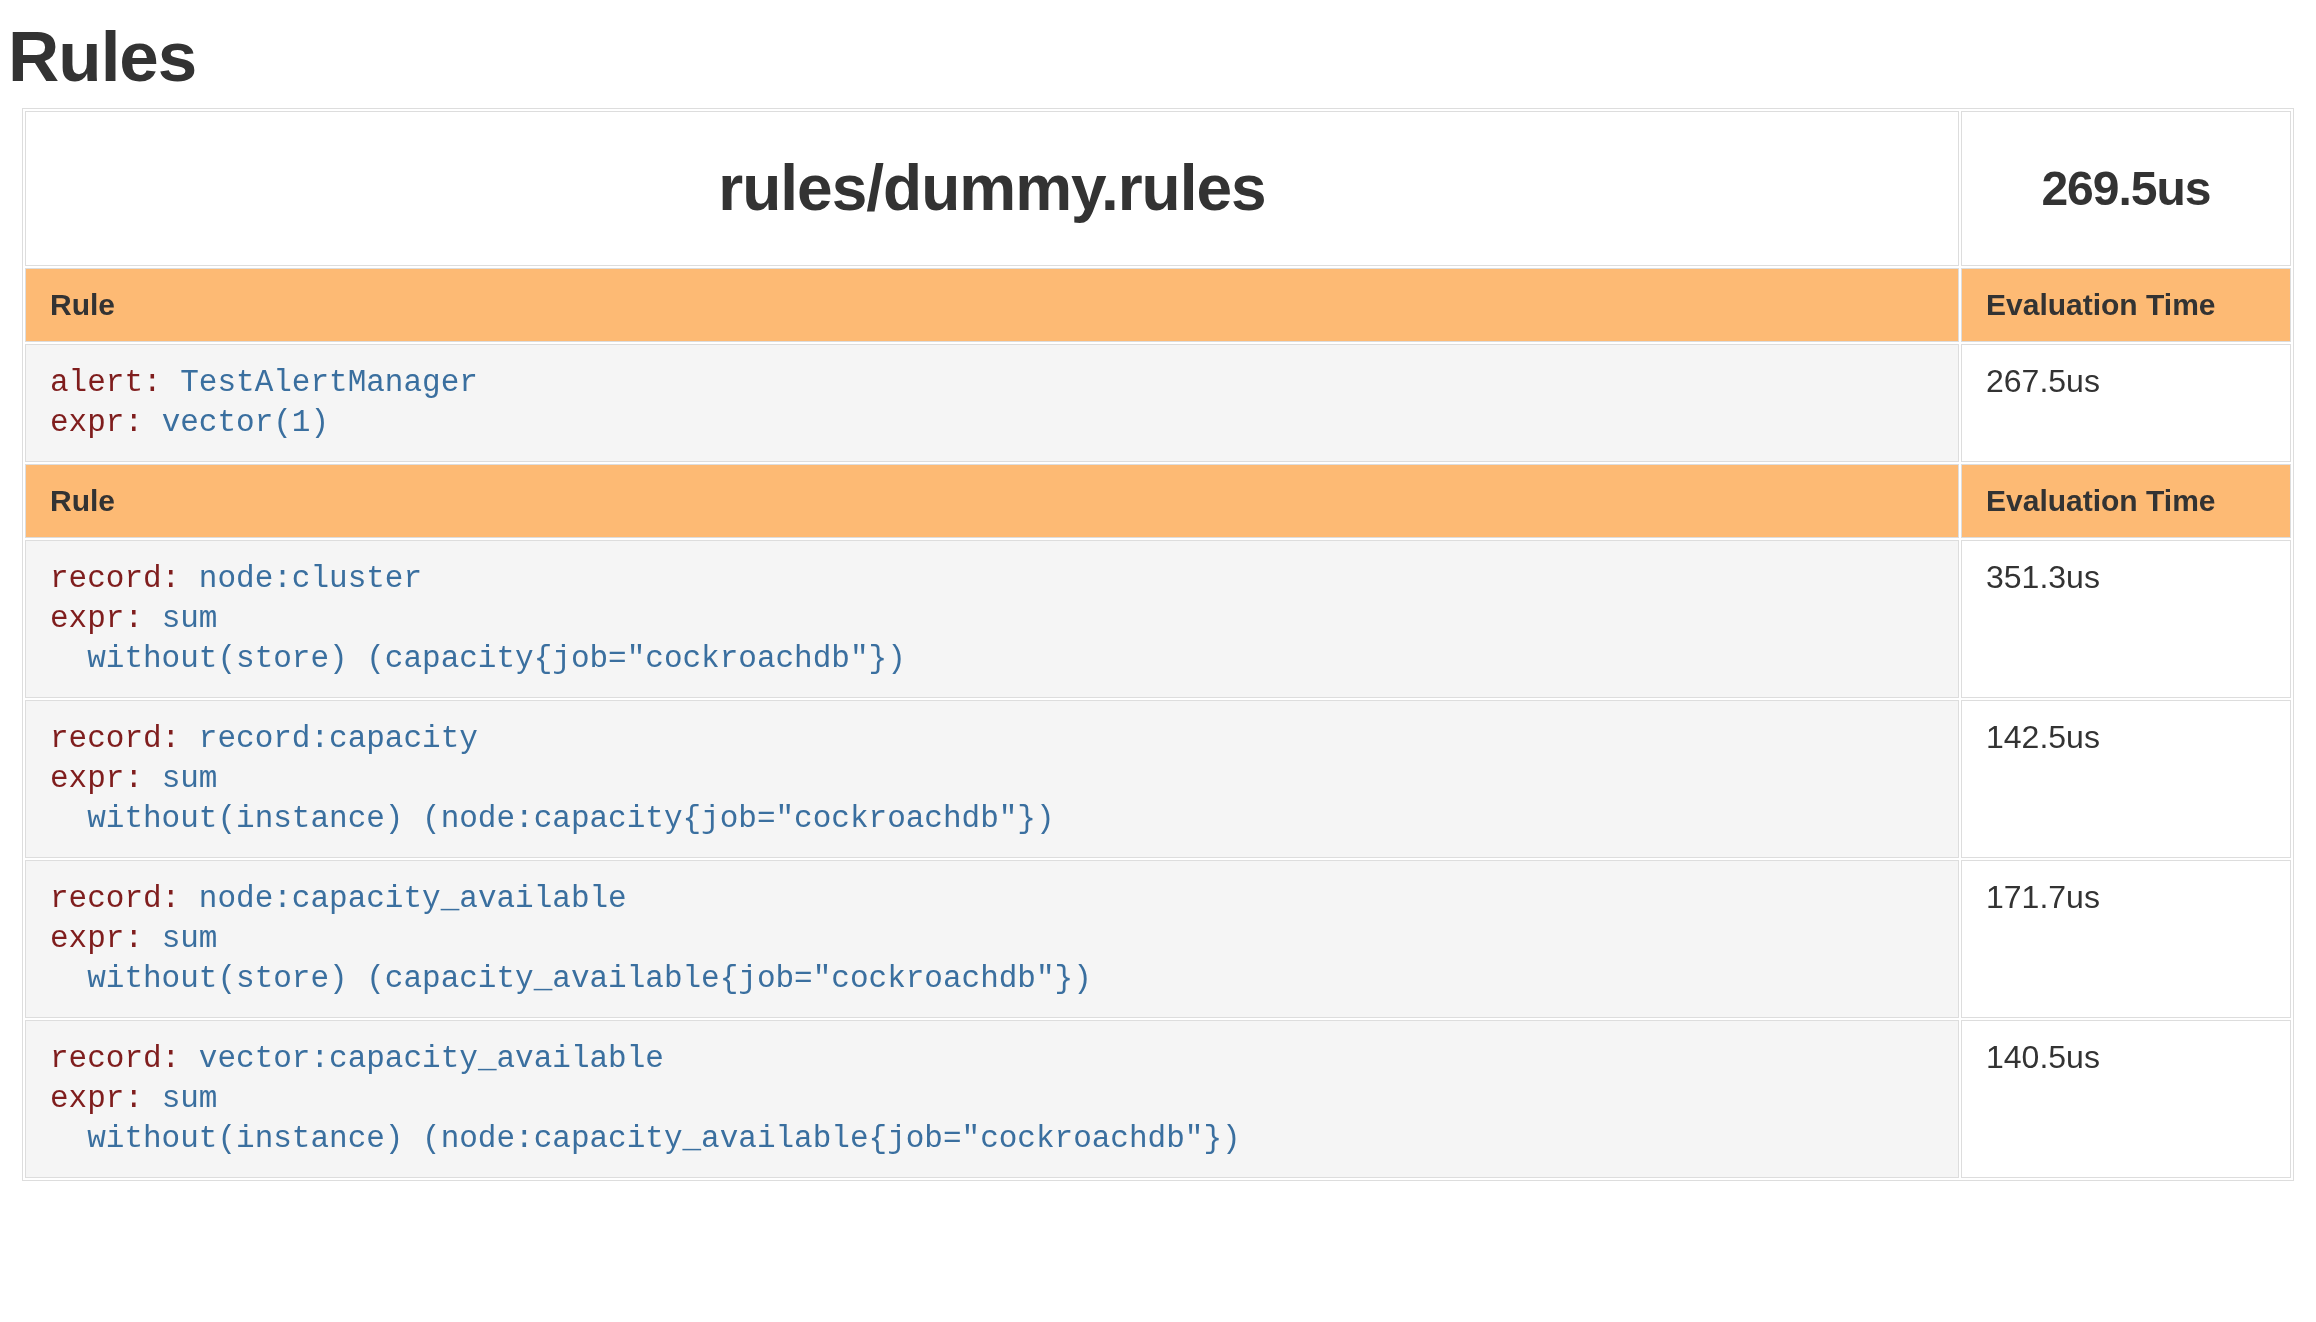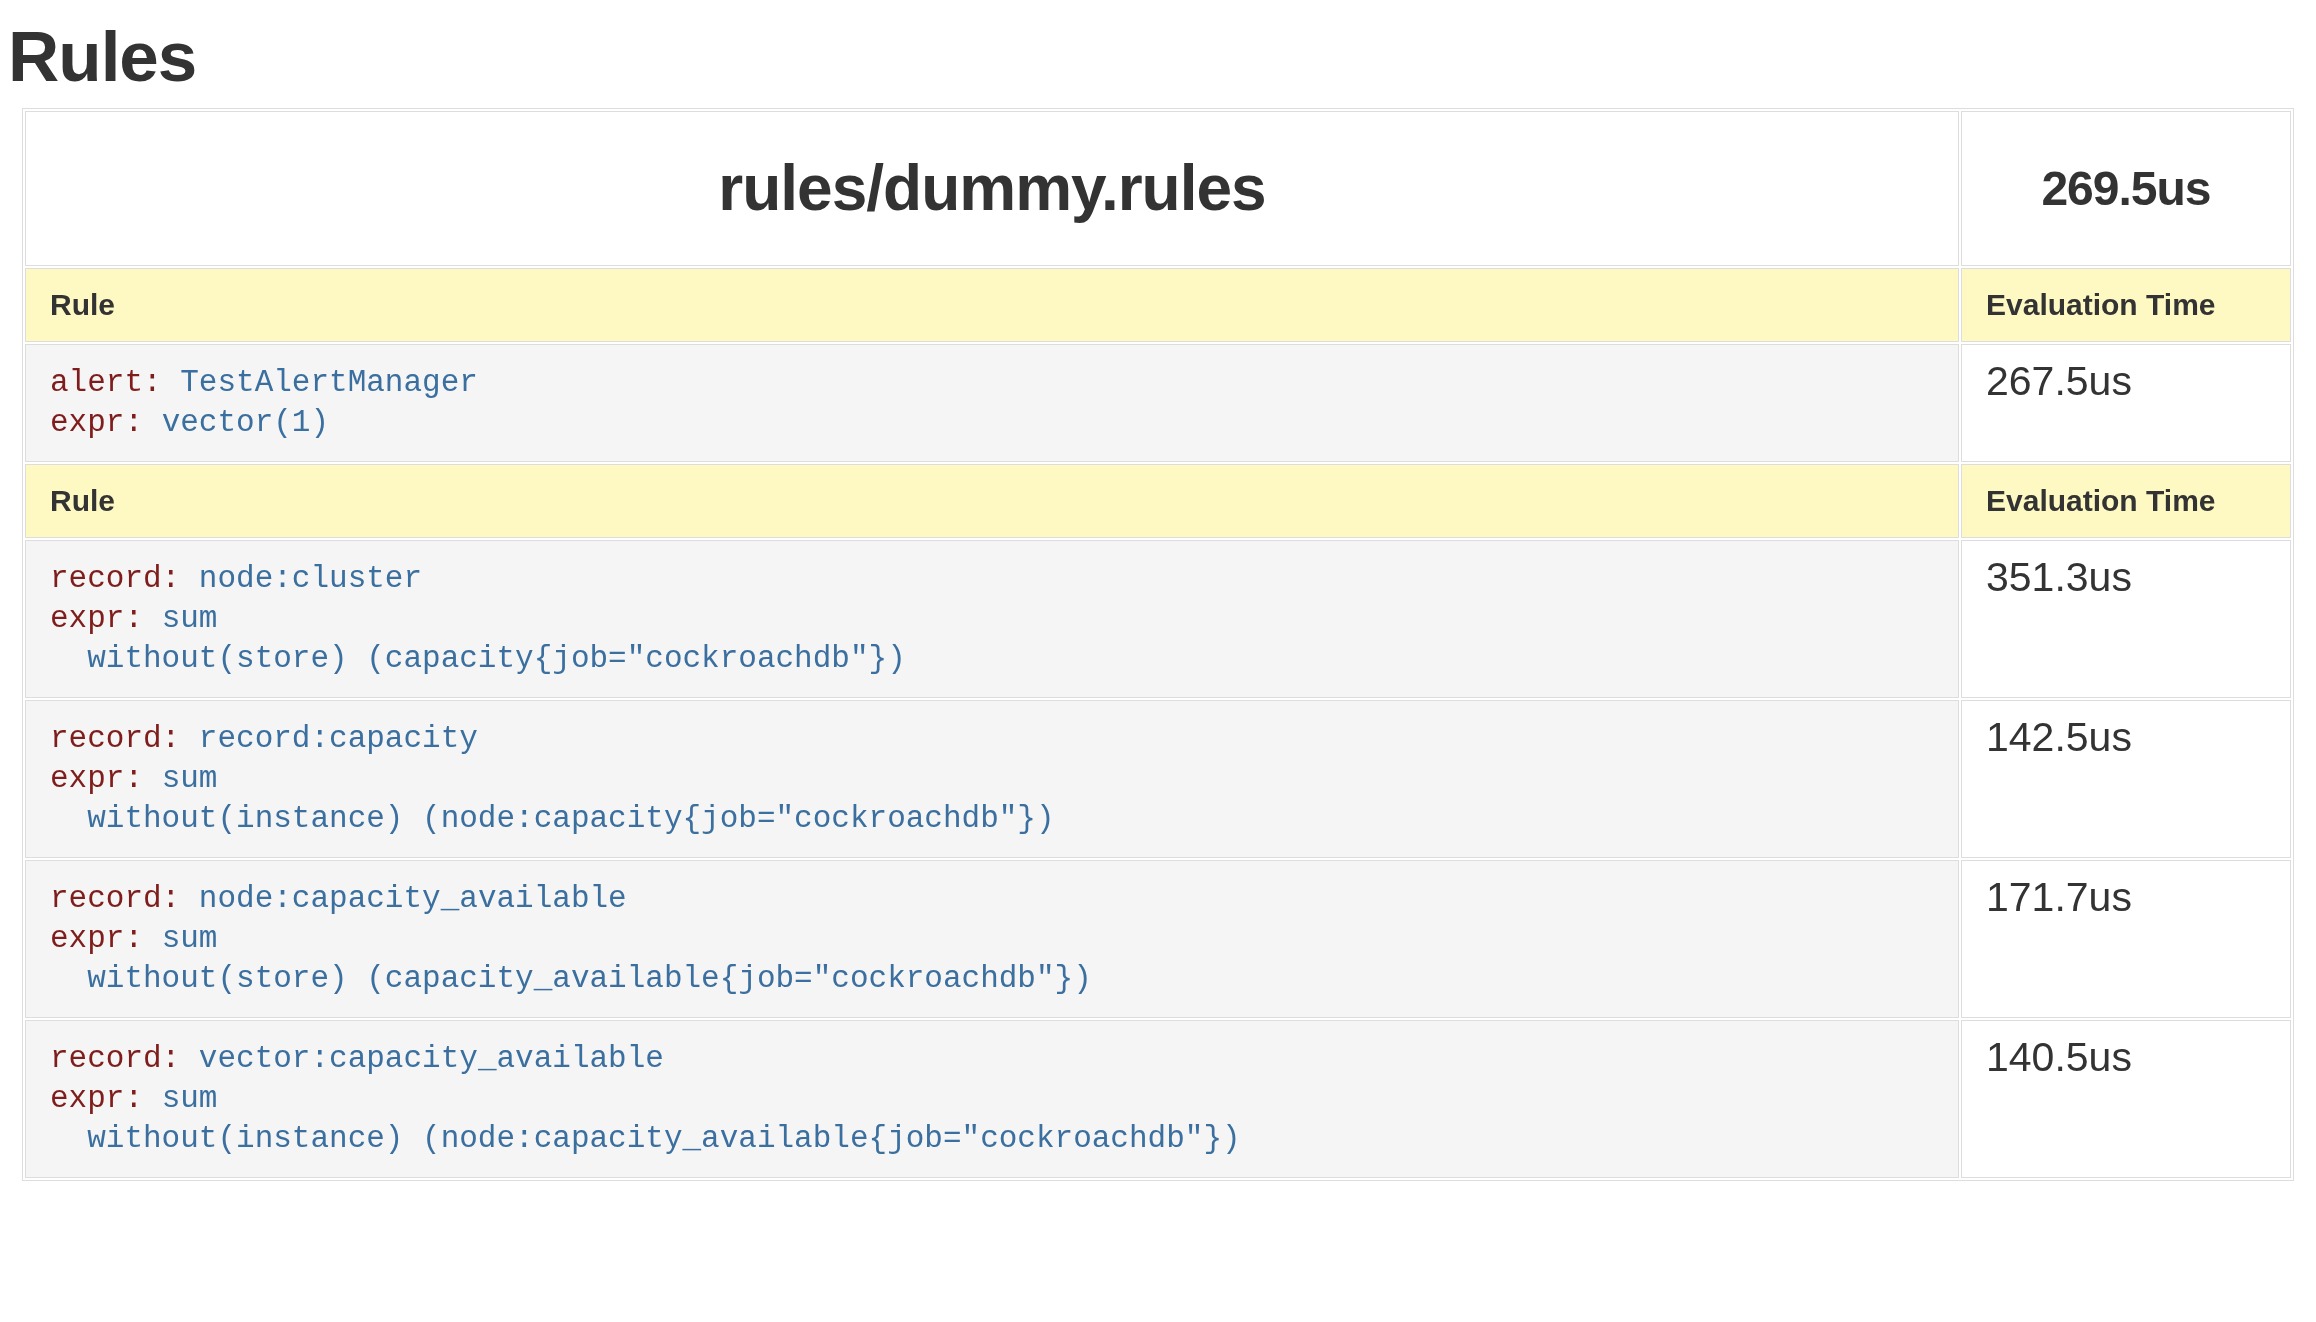--- a/index.html
+++ b/index.html
@@ -36,36 +36,36 @@
   td.group-cell h2{
     margin:0;font-size:64px;line-height:1.15;font-weight:700;
     color:var(--heading-text);letter-spacing:-1px;
   }
   td.group-time{
     font-size:48px;line-height:1.15;font-weight:700;
     color:var(--heading-text);letter-spacing:-1px;
   }
   th.col-header{
     text-align:left;font-size:30px;line-height:36px;font-weight:700;
-    padding:18px 24px;color:var(--heading-text);background:#fef9c3;
+    padding:18px 24px;color:var(--heading-text);background:#fdba74;
     vertical-align:top;
   }
   td.rule-cell{
     background:var(--rule-row-bg);
     padding:18px 24px;vertical-align:top;
     font-family:"Liberation Mono","DejaVu Sans Mono",monospace;
     font-size:31px;line-height:40px;color:#2b2b2b;
   }
   .code-line{white-space:pre;}
   .kw{color:#7f1d1d;}
   a.val{color:var(--link);text-decoration:none;cursor:pointer;}
   td.time-cell{
     background:#ffffff;
     padding:18px 24px;vertical-align:top;
-    font-size:41px;line-height:36px;color:#333333;
+    font-size:32px;line-height:36px;color:#333333;
   }
 </style>
 </head>
 <body>
 
 <h1 class="page-title">Rules</h1>
 
 <table class="rules-table">
   <colgroup>
     <col class="rule-col">

